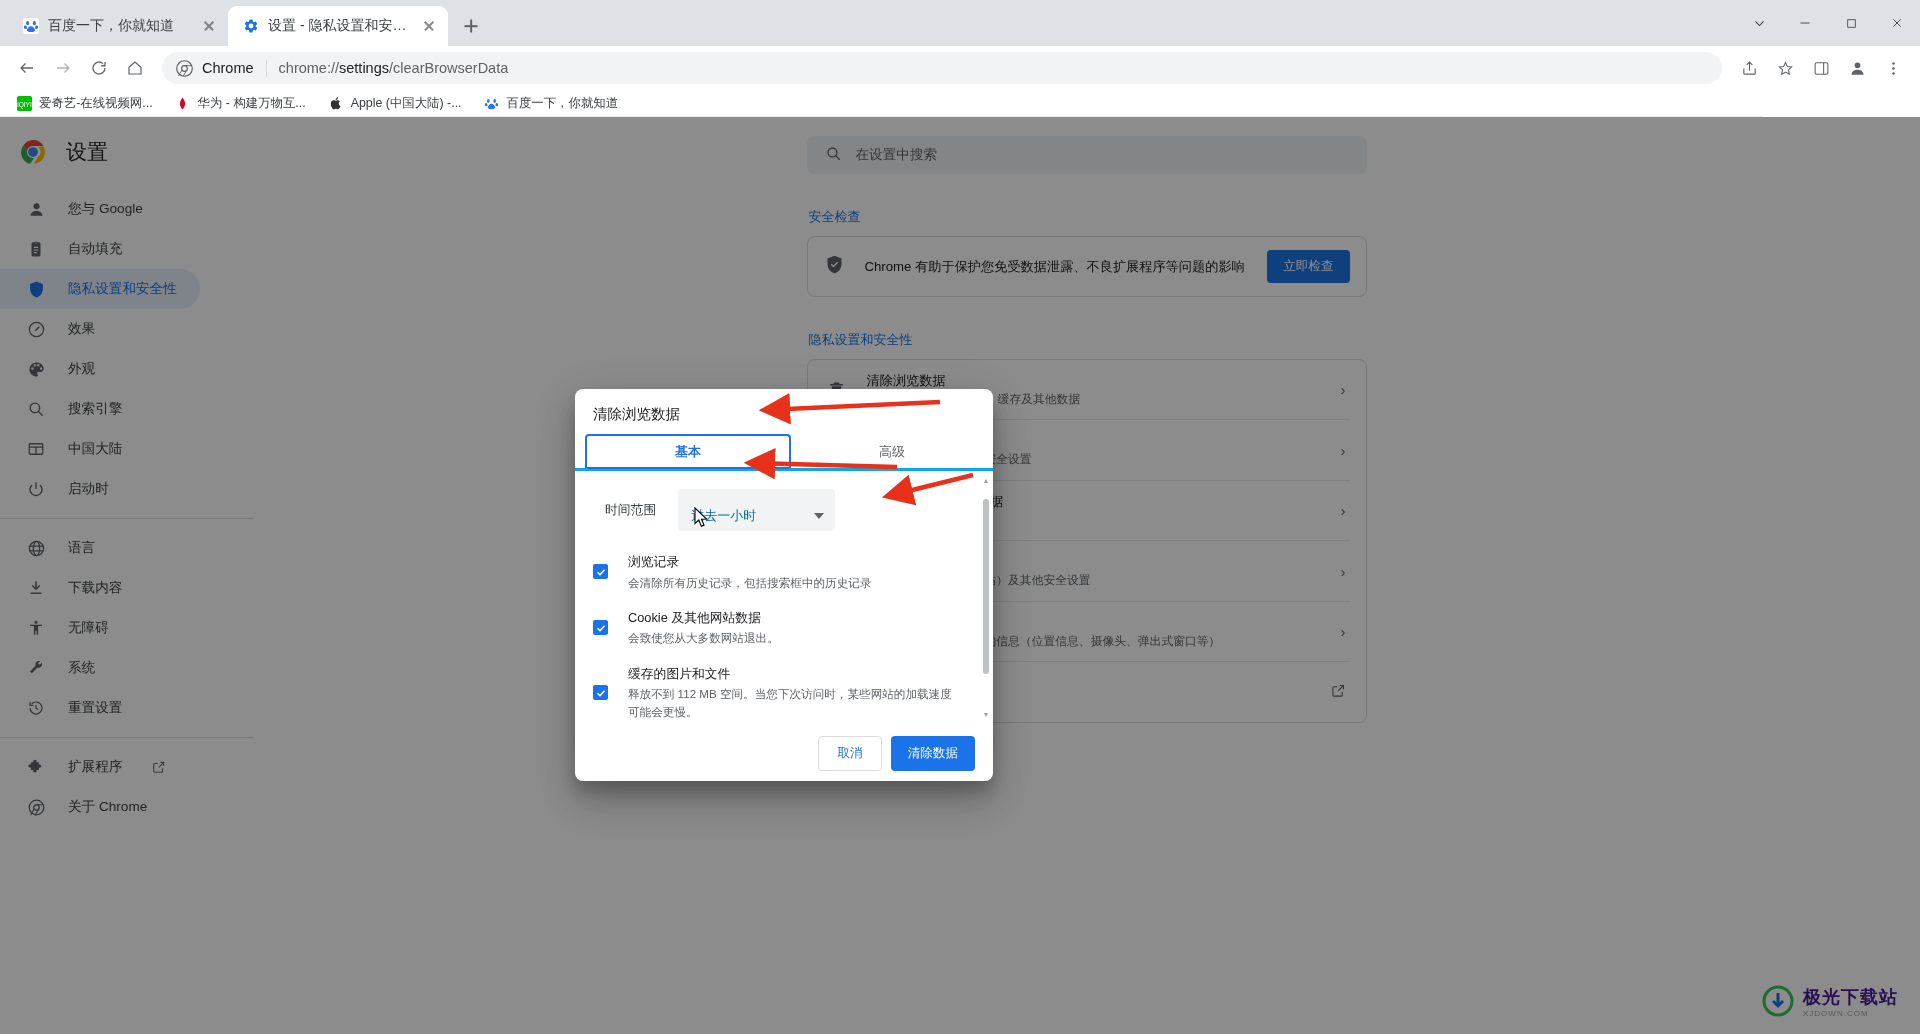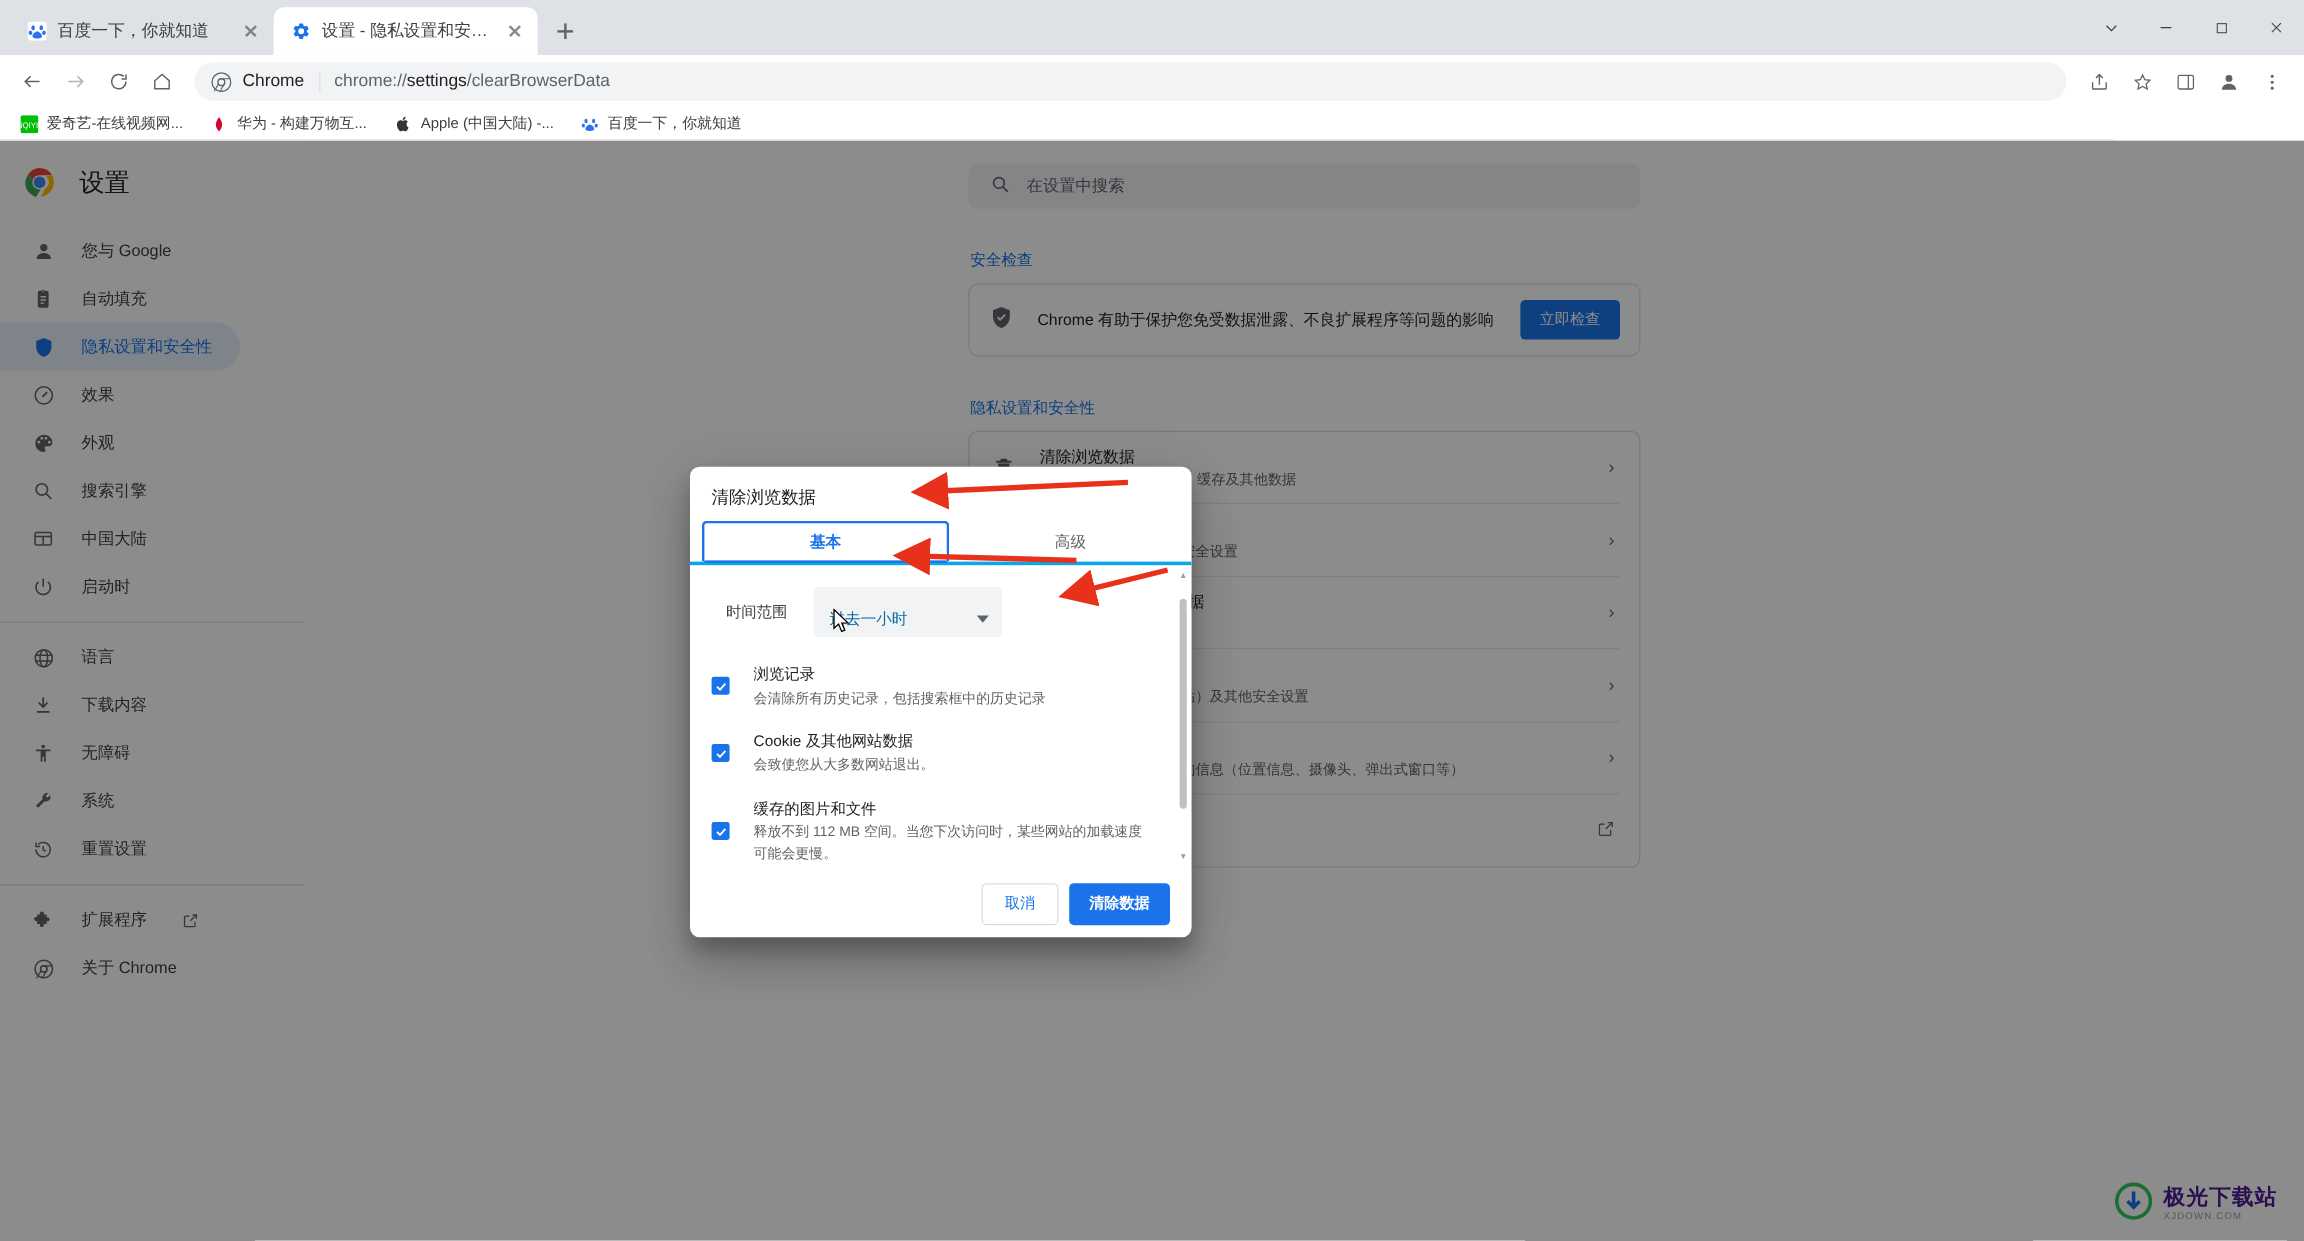--- a/index.html
+++ b/index.html
@@ -149,21 +149,21 @@
   .chkbox svg { width:12px; height:12px; }
   .chklabel { flex:1; }
   .chklabel .l1 { font-size:12.8px; color:#202124; line-height:1.45; }
   .chklabel .l2 { font-size:11.6px; color:#5f6368; line-height:1.5; margin-top:2px; }
   .scrollbar { position:absolute; right:3px; top:6px; width:8px; bottom:6px; }
   .scrollbar .track { position:absolute; inset:0; }
   .scrollbar .thumb { position:absolute; left:1px; top:22px; width:6px; height:175px; background:#bdc1c6; border-radius:3px; }
   .sb-arrow { position:absolute; left:0; width:8px; height:8px; color:#9aa0a6; font-size:7px; text-align:center; line-height:8px; }
   .dlg-foot { height:56px; display:flex; align-items:center; justify-content:flex-end; gap:9px; padding:0 18px; }
   .btn-text { background:#fff; color:#1a73e8; border:1px solid #dadce0; border-radius:4px; font-size:12.6px; padding:8px 18px; font-family:inherit; }
-  .btn-prim { background:#1a73e8; color:#fff; border:none; border-radius:4px; font-size:12.6px; padding:9px 17px; font-family:inherit;font-weight:bold; }
+  .btn-prim { background:#1a73e8; color:#fff; border:none; border-radius:4px; font-size:12.6px; padding:9px 17px; font-family:inherit; }
 
   
   .cursor { position:absolute; left:694px; top:390px; z-index:80; }
 
   
   .annot { position:absolute; inset:0; z-index:70; pointer-events:none; }
 
   
   .watermark { position:absolute; right:22px; bottom:16px; display:flex; align-items:center; gap:8px; z-index:20; }
   .wm-txt { font-size:18px; color:#4c1d95; font-weight:bold; letter-spacing:1px; }

